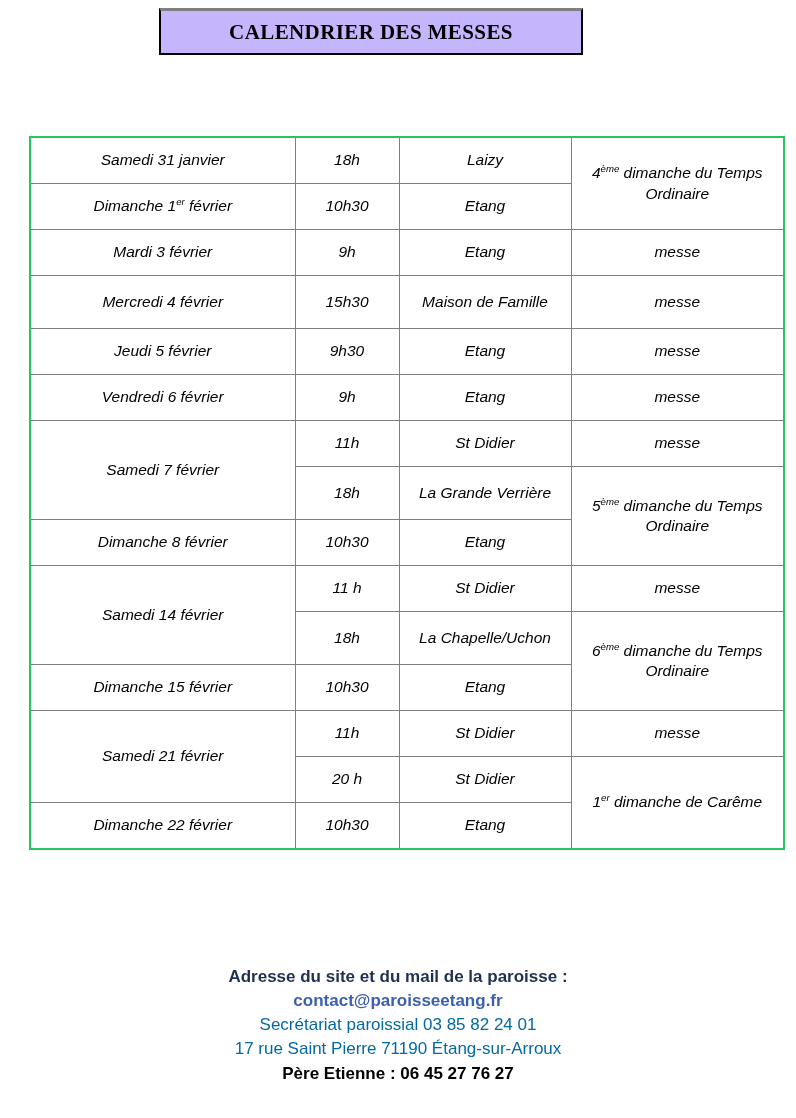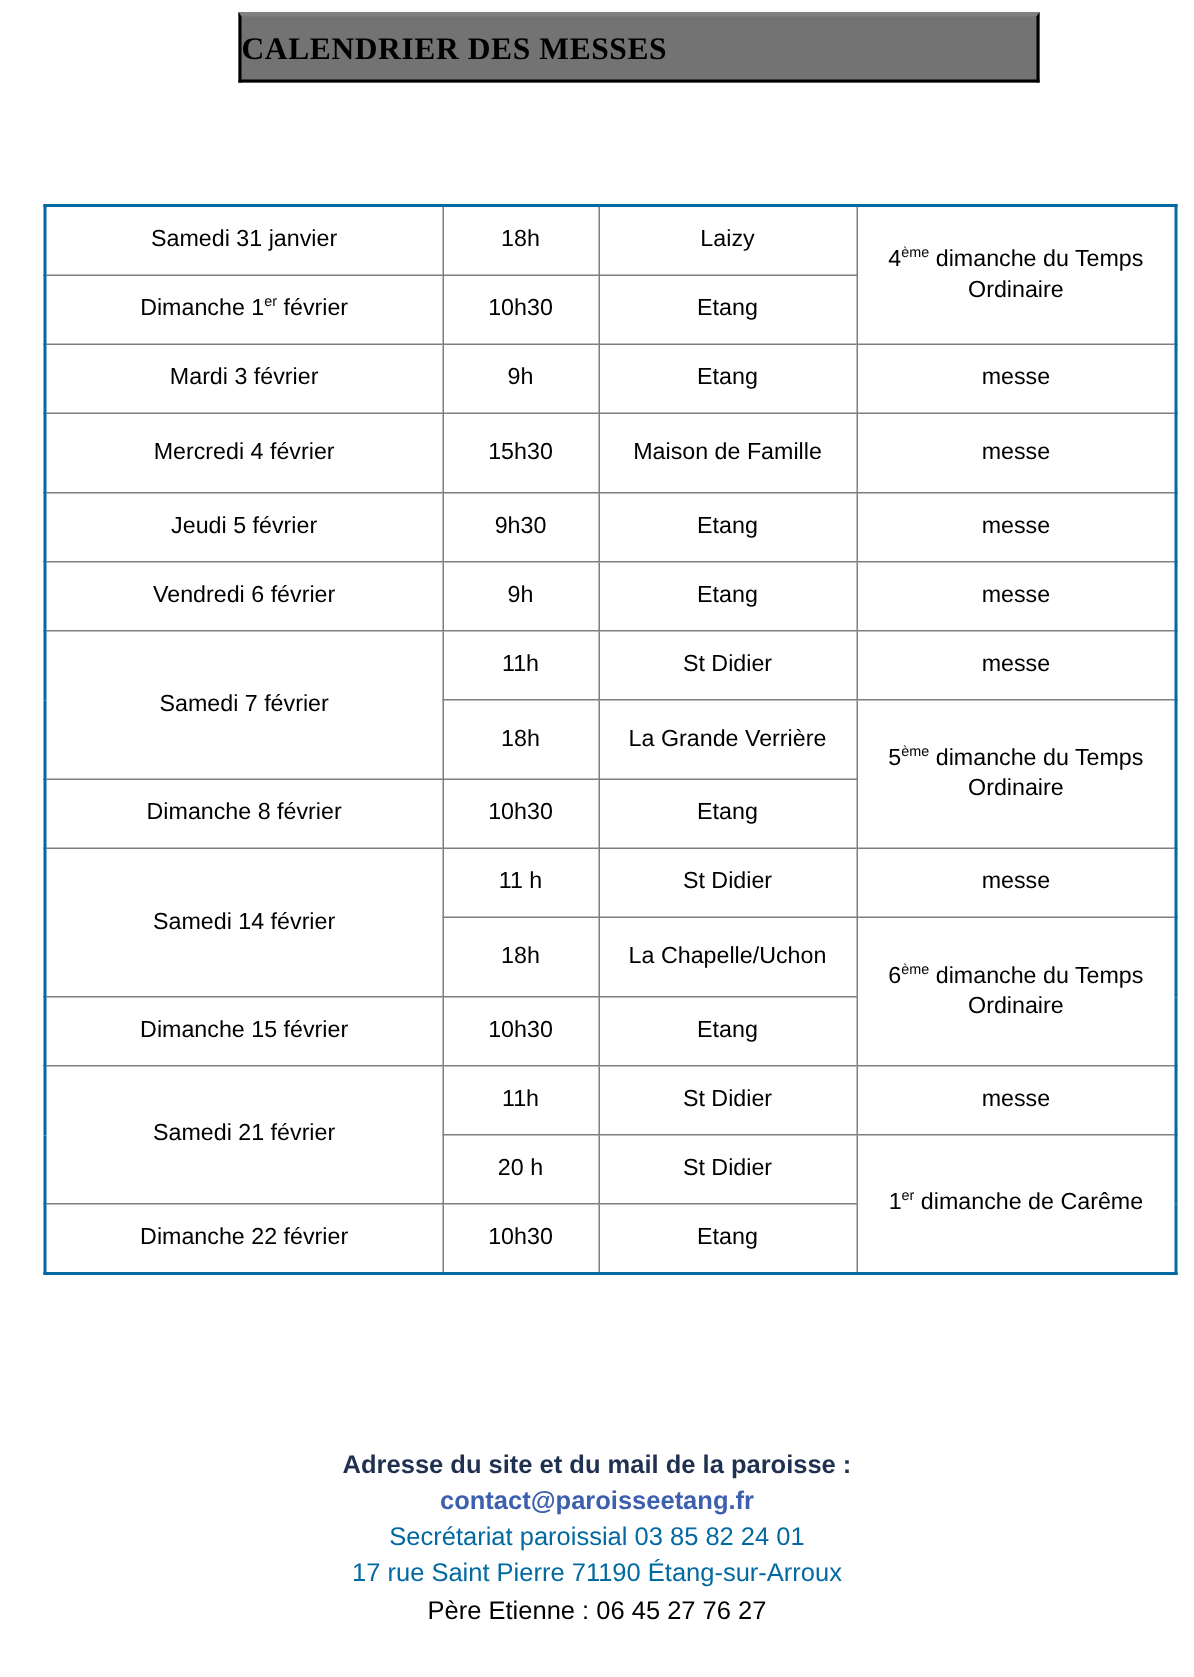--- a/index.html
+++ b/index.html
@@ -15,30 +15,31 @@
     font-family: "Liberation Sans", "DejaVu Sans", sans-serif;
     color: #000000;
     overflow: hidden;
   }
 
   
   .title-box {
     position: absolute;
     left: 159px;
     top: 8px;
-    width: 534px;
+    width: 424px;
     height: 47px;
     box-sizing: border-box;
     border-left: 2px solid #000000;
     border-right: 2px solid #000000;
     border-bottom: 2px solid #000000;
     border-top: 3px solid #808080;
     display: flex;
     align-items: center;
-    background: #737373;
+    justify-content: center;
+    background: #c4b5fd;
   }
   .title-text {
     font-family: "Liberation Serif", "DejaVu Serif", serif;
     font-weight: bold;
     font-size: 21px;
     letter-spacing: 0.4px;
     color: #000000;
     white-space: nowrap;
   }
 
@@ -60,21 +61,22 @@
     padding: 4px 6px;
     font-size: 15.5px;
     line-height: 1.3;
     color: #000000;
     vertical-align: middle;
     text-align: center;
     background: #ffffff;
   }
   
   table.schedule {
-    border: 2px solid #0369a1;
+    border: 2px solid #22c55e;
+    font-style: italic;
   }
   td.c-date {
     text-align: left;
     padding-left: 12px;
   }
   col.col-date    { width: 265px; }
   col.col-time    { width: 104px; }
   col.col-place   { width: 172px; }
   col.col-note    { width: 213px; }
 
@@ -110,21 +112,21 @@
     font-weight: bold;
     font-size: 17px;
     color: #3c5fae;
   }
   .f-plain {
     font-weight: normal;
     font-size: 17px;
     color: #0369a1;
   }
   .f-bold-black {
-    font-weight: normal;
+    font-weight: bold;
     font-size: 17px;
     color: #000000;
   }
 </style>
 </head>
 <body>
 
 <div class="title-box">
   <span class="title-text">CALENDRIER DES MESSES</span>
 </div>

